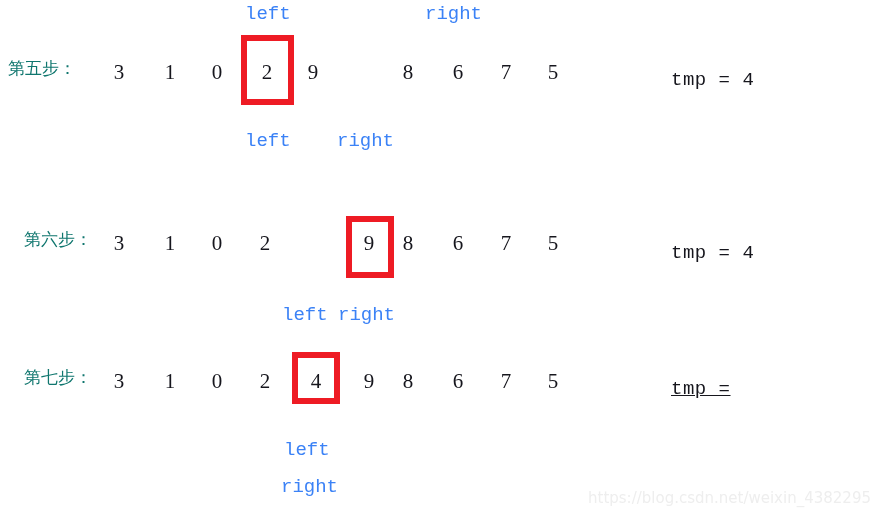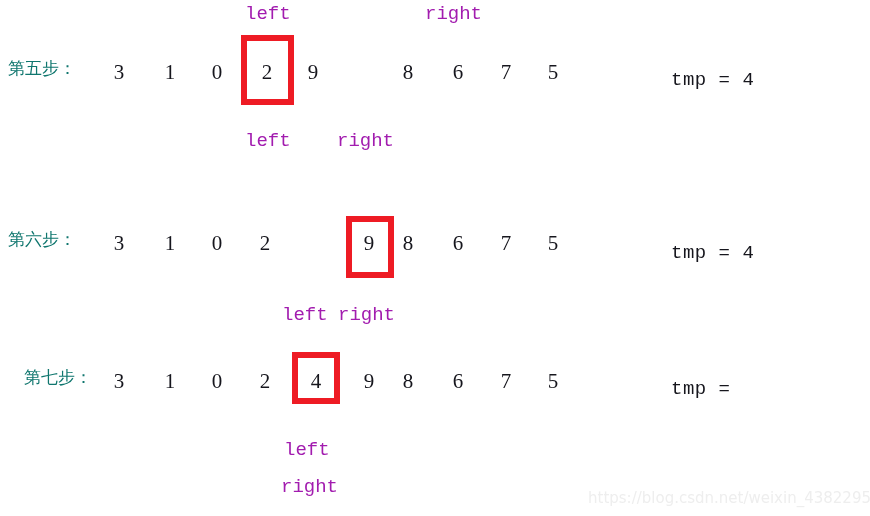--- a/index.html
+++ b/index.html
@@ -37,21 +37,21 @@
     color: #16161d;
     text-align: center;
     width: 18px;
   }
 
   
   .pointer {
     font-family: "Liberation Mono", monospace;
     font-size: 19px;
     line-height: 1;
-    color: #a21caf;
+    color: #3b82f6;
     white-space: nowrap;
   }
 
   
   .tmp {
     font-family: "Liberation Mono", monospace;
     font-size: 19px;
     line-height: 1;
     color: #16161d;
     white-space: nowrap;
@@ -96,21 +96,21 @@
   <div class="abs digit" style="left:497px; top:62px;">7</div>
   <div class="abs digit" style="left:544px; top:62px;">5</div>
 
   <div class="abs tmp" style="left:671px; top:71px;">tmp = 4</div>
 
   <div class="abs pointer" style="left:245px; top:132px;">left</div>
   <div class="abs pointer" style="left:337px; top:132px;">right</div>
 
   <div class="abs highlight-box" style="left:346px; top:216px; width:48px; height:62px;"></div>
 
-  <div class="abs step-label" style="left:8px; top:232px;">第六步：</div>
+  <div class="abs step-label" style="left:24px; top:232px;">第六步：</div>
 
   <div class="abs digit" style="left:110px; top:233px;">3</div>
   <div class="abs digit" style="left:161px; top:233px;">1</div>
   <div class="abs digit" style="left:208px; top:233px;">0</div>
   <div class="abs digit" style="left:256px; top:233px;">2</div>
   <div class="abs digit" style="left:360px; top:233px;">9</div>
   <div class="abs digit" style="left:399px; top:233px;">8</div>
   <div class="abs digit" style="left:449px; top:233px;">6</div>
   <div class="abs digit" style="left:497px; top:233px;">7</div>
   <div class="abs digit" style="left:544px; top:233px;">5</div>
@@ -128,20 +128,20 @@
   <div class="abs digit" style="left:161px; top:371px;">1</div>
   <div class="abs digit" style="left:208px; top:371px;">0</div>
   <div class="abs digit" style="left:256px; top:371px;">2</div>
   <div class="abs digit" style="left:307px; top:371px;">4</div>
   <div class="abs digit" style="left:360px; top:371px;">9</div>
   <div class="abs digit" style="left:399px; top:371px;">8</div>
   <div class="abs digit" style="left:449px; top:371px;">6</div>
   <div class="abs digit" style="left:497px; top:371px;">7</div>
   <div class="abs digit" style="left:544px; top:371px;">5</div>
 
-  <div class="abs tmp" style="left:671px; top:380px;">tmp =</div>
+  <div class="abs tmp" style="left:671px; top:380px;text-decoration:underline;">tmp =</div>
 
   <div class="abs pointer" style="left:284px; top:441px;">left</div>
   <div class="abs pointer" style="left:281px; top:478px;">right</div>
 
   <div class="abs watermark" style="left:588px; top:491px;">https://blog.csdn.net/weixin_43822955</div>
 
 </div>
 
 </body></html>

